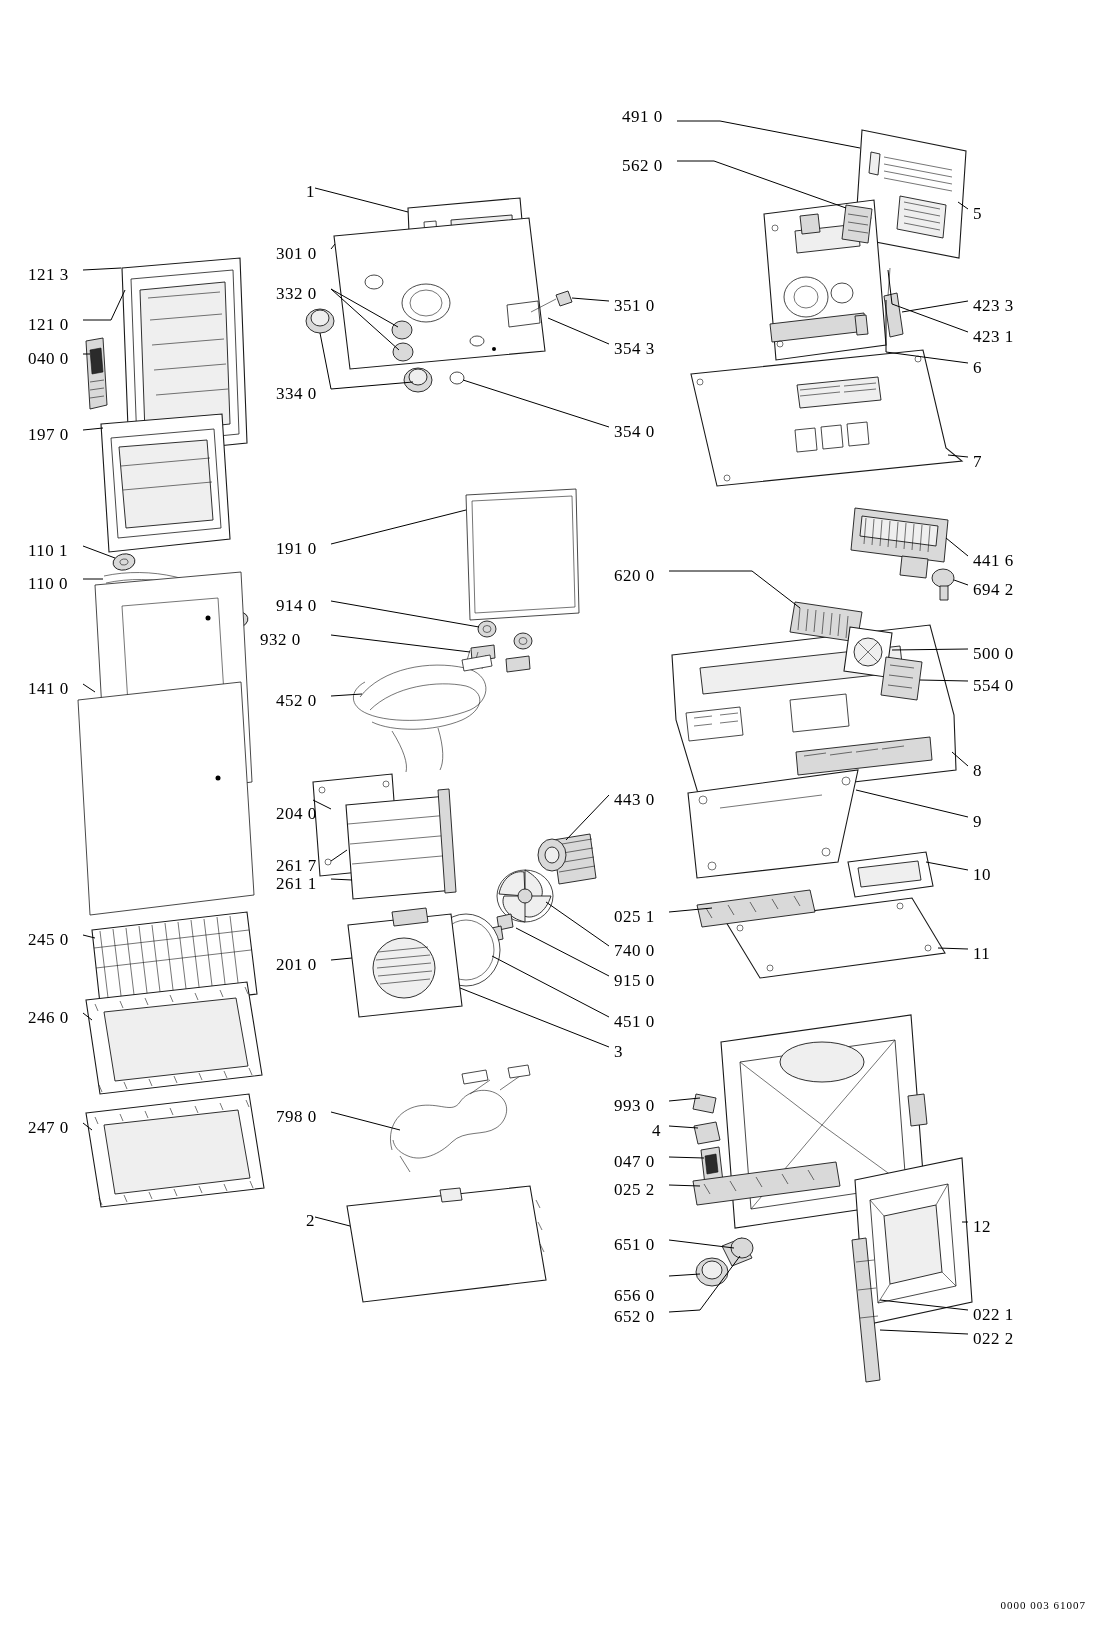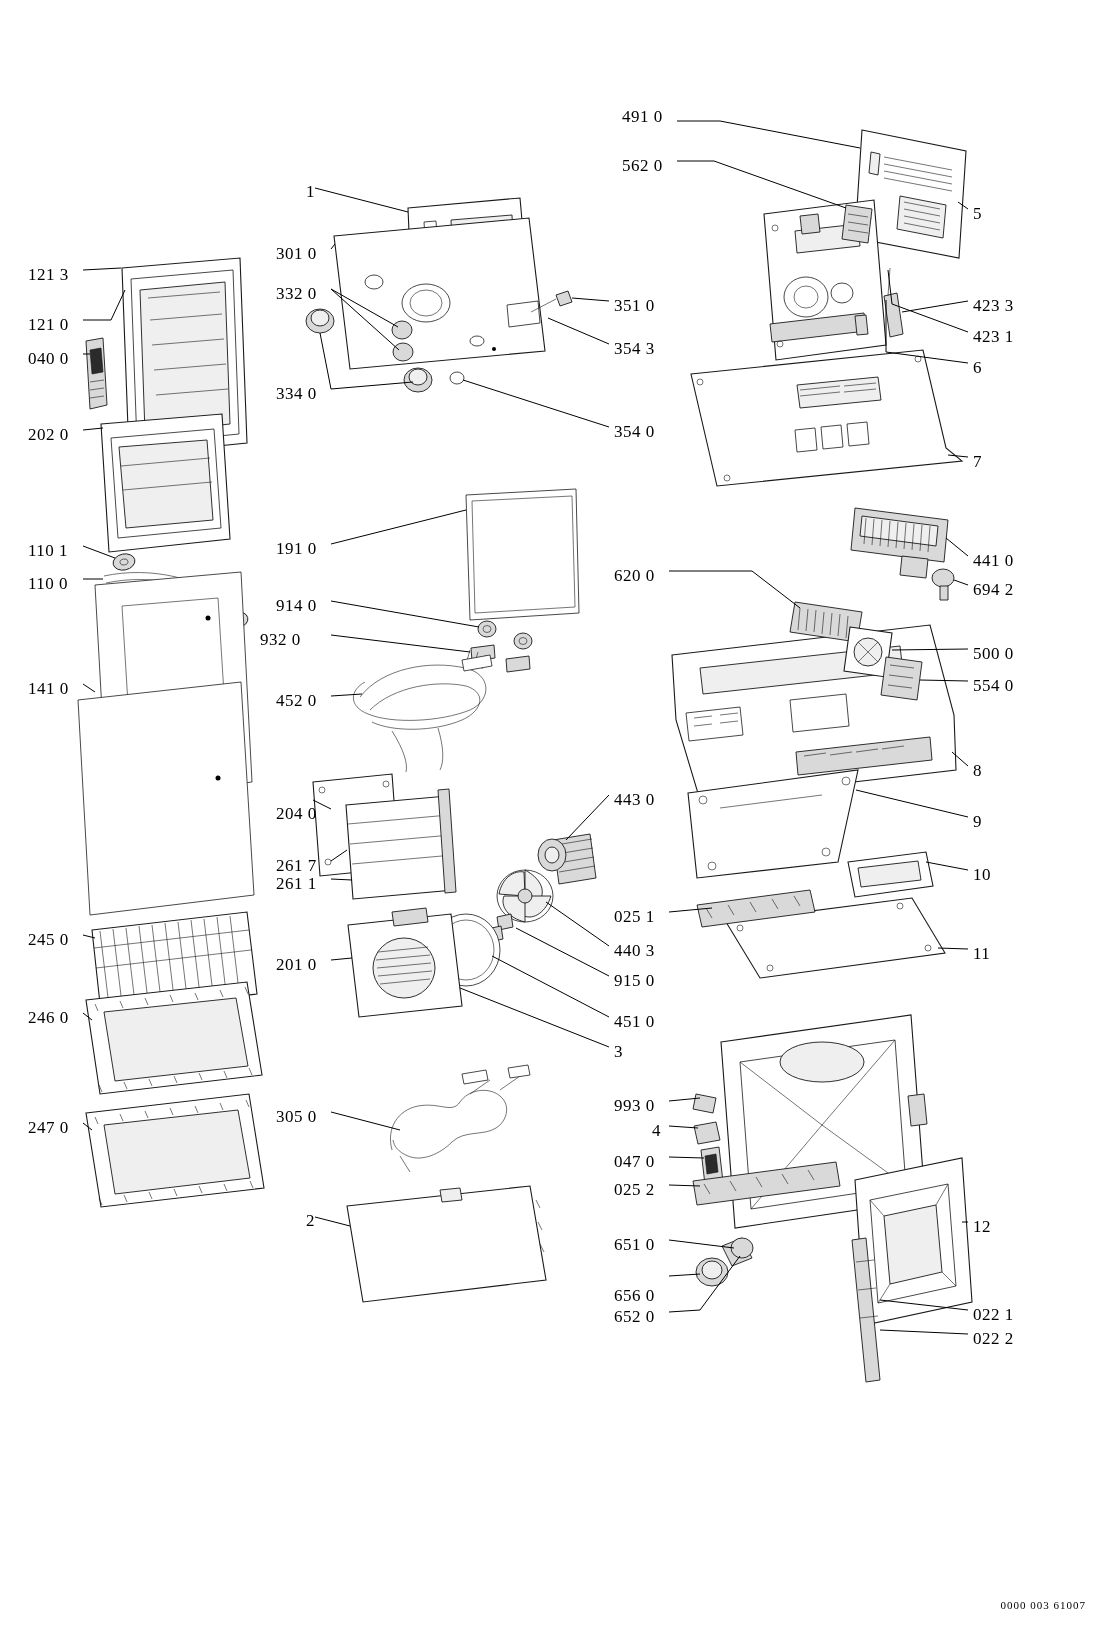--- a/index.html
+++ b/index.html
@@ -425,48 +425,48 @@
       <path d="M968 949 L938 948"></path>
       <path d="M968 1222 L968 1222 L962 1222"></path>
       <path d="M968 1310 L880 1300"></path>
       <path d="M968 1334 L880 1330"></path>
     </g>
   </svg>
 
   <div class="label" style="left:28px; top:266px;text-align:right;">121 3</div>
   <div class="label" style="left:28px; top:316px;">121 0</div>
   <div class="label" style="left:28px; top:350px;">040 0</div>
-  <div class="label" style="left:28px; top:426px;">202 0</div>
+  <div class="label" style="left:28px; top:426px;">197 0</div>
   <div class="label" style="left:28px; top:542px;">110 1</div>
   <div class="label" style="left:28px; top:575px;">110 0</div>
   <div class="label" style="left:28px; top:680px;">141 0</div>
   <div class="label" style="left:28px; top:931px;">245 0</div>
   <div class="label" style="left:28px; top:1009px;">246 0</div>
   <div class="label" style="left:28px; top:1119px;">247 0</div>
 
   <div class="label" style="left:306px; top:183px;">1</div>
   <div class="label" style="left:276px; top:245px;">301 0</div>
   <div class="label" style="left:276px; top:285px;">332 0</div>
   <div class="label" style="left:276px; top:385px;">334 0</div>
   <div class="label" style="left:276px; top:540px;">191 0</div>
   <div class="label" style="left:276px; top:597px;">914 0</div>
   <div class="label" style="left:260px; top:631px;text-align:center;">932 0</div>
   <div class="label" style="left:276px; top:692px;">452 0</div>
   <div class="label" style="left:276px; top:805px;">204 0</div>
   <div class="label" style="left:276px; top:857px;">261 7</div>
   <div class="label" style="left:276px; top:875px;">261 1</div>
   <div class="label" style="left:276px; top:956px;">201 0</div>
-  <div class="label" style="left:276px; top:1108px;">305 0</div>
+  <div class="label" style="left:276px; top:1108px;">798 0</div>
   <div class="label" style="left:306px; top:1212px;">2</div>
 
   <div class="label" style="left:614px; top:297px;">351 0</div>
   <div class="label" style="left:614px; top:340px;">354 3</div>
   <div class="label" style="left:614px; top:423px;">354 0</div>
   <div class="label" style="left:614px; top:791px;">443 0</div>
-  <div class="label" style="left:614px; top:942px;">440 3</div>
+  <div class="label" style="left:614px; top:942px;">740 0</div>
   <div class="label" style="left:614px; top:972px;">915 0</div>
   <div class="label" style="left:614px; top:1013px;">451 0</div>
   <div class="label" style="left:614px; top:1043px;">3</div>
 
   <div class="label" style="left:622px; top:108px;">491 0</div>
   <div class="label" style="left:622px; top:157px;">562 0</div>
   <div class="label" style="left:614px; top:567px;">620 0</div>
   <div class="label" style="left:614px; top:908px;">025 1</div>
   <div class="label" style="left:614px; top:1097px;">993 0</div>
   <div class="label" style="left:652px; top:1122px;">4</div>
@@ -474,21 +474,21 @@
   <div class="label" style="left:614px; top:1181px;">025 2</div>
   <div class="label" style="left:614px; top:1236px;">651 0</div>
   <div class="label" style="left:614px; top:1272px;margin-top:15px;">656 0</div>
   <div class="label" style="left:614px; top:1308px;">652 0</div>
 
   <div class="label" style="left:973px; top:205px;">5</div>
   <div class="label" style="left:973px; top:297px;">423 3</div>
   <div class="label" style="left:973px; top:328px;">423 1</div>
   <div class="label" style="left:973px; top:359px;">6</div>
   <div class="label" style="left:973px; top:453px;">7</div>
-  <div class="label" style="left:973px; top:552px;">441 0</div>
+  <div class="label" style="left:973px; top:552px;">441 6</div>
   <div class="label" style="left:973px; top:581px;">694 2</div>
   <div class="label" style="left:973px; top:645px;">500 0</div>
   <div class="label" style="left:973px; top:677px;">554 0</div>
   <div class="label" style="left:973px; top:762px;">8</div>
   <div class="label" style="left:973px; top:813px;">9</div>
   <div class="label" style="left:973px; top:866px;">10</div>
   <div class="label" style="left:973px; top:945px;">11</div>
   <div class="label" style="left:973px; top:1218px;">12</div>
   <div class="label" style="left:973px; top:1306px;">022 1</div>
   <div class="label" style="left:973px; top:1330px;">022 2</div>

